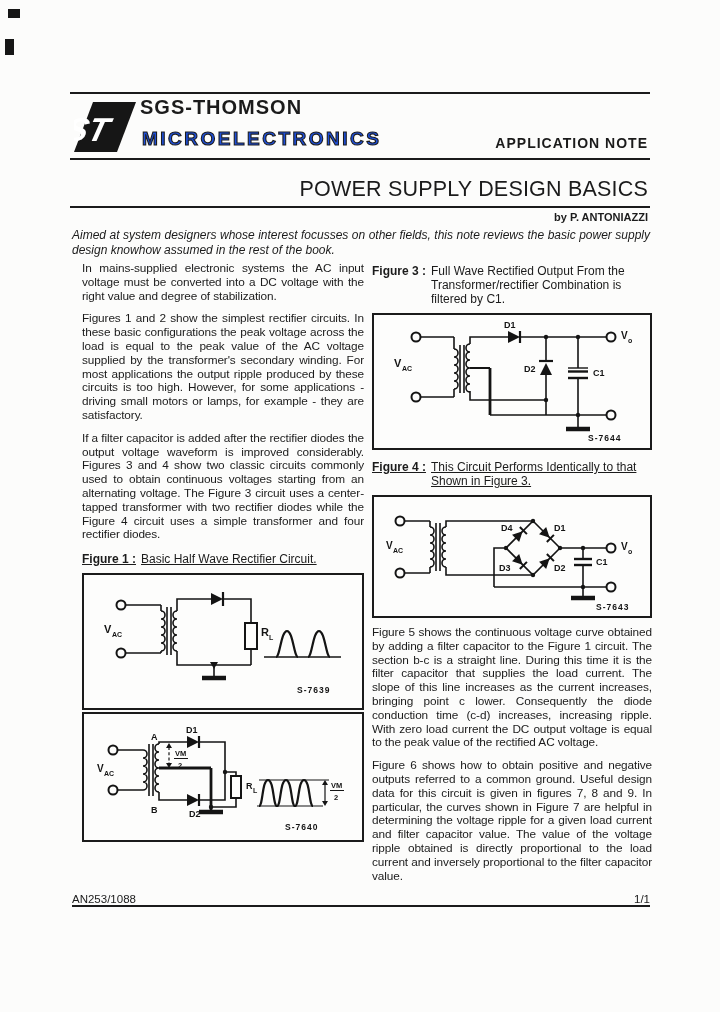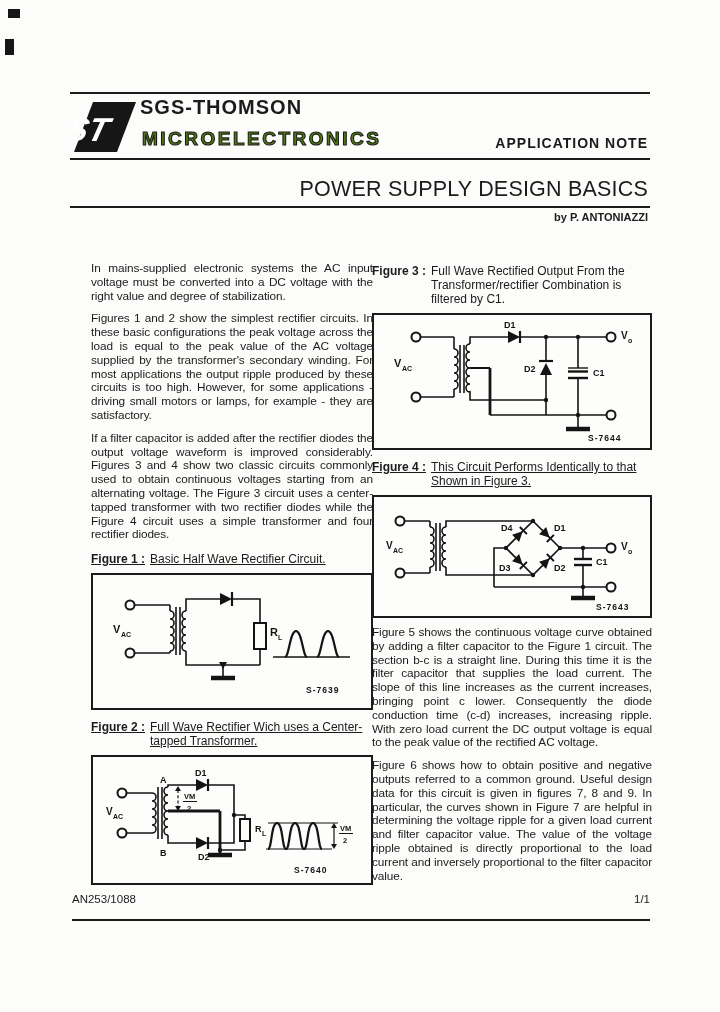--- a/index.html
+++ b/index.html
@@ -3,47 +3,47 @@
 <meta charset="utf-8">
 <style>
   html,body{margin:0;padding:0;background:#fbfbfa;}
   .page{position:relative;width:720px;height:1012px;background:#fcfcfb;overflow:hidden;
         font-family:"Liberation Sans",sans-serif;color:#1b1b1b;}
   .rule{position:absolute;background:#1b1b1b;}
   .scan-mark{position:absolute;background:#161616;}
   
   .brand{position:absolute;left:140px;top:96px;font-size:20px;font-weight:bold;letter-spacing:1px;white-space:nowrap;}
   .brand-sub{position:absolute;left:142px;top:128px;font-size:19px;font-weight:bold;letter-spacing:2.5px;
-             color:#4d7c0f;-webkit-text-stroke:1.1px #1b1b1b;white-space:nowrap;}
+             color:#1d4ed8;-webkit-text-stroke:1.1px #1b1b1b;white-space:nowrap;}
   .app-note{position:absolute;right:72px;top:135px;font-size:14px;font-weight:bold;letter-spacing:1px;}
   .doc-title{position:absolute;right:72px;top:177px;font-size:21.5px;letter-spacing:0.2px;white-space:nowrap;}
   .byline{position:absolute;right:72px;top:211px;font-size:11px;font-weight:bold;}
   .abstract{position:absolute;left:72px;width:578px;top:228px;font-size:12px;line-height:14.5px;
             font-style:italic;text-align:justify;}
   
   .col{position:absolute;top:262px;}
-  .col-left{left:91px;width:282px;}
+  .col-left{left:82px;width:282px;}
   .col-right{left:372px;width:280px;}
   p.bt{font-size:11.8px;line-height:13.8px;text-align:justify;margin:0 0 9px 0;letter-spacing:-0.1px;}
   .fig-caption{display:flex;font-size:12px;line-height:14px;margin:4px 0 7px 0;}
   .fig-caption .lbl{font-weight:bold;white-space:nowrap;margin-right:5px;}
   .fig-caption .txt{flex:1;}
   .cap-sp{margin-top:10px;text-decoration:underline;}
   .fig-box{border:2px solid #1b1b1b;background:#fdfdfc;margin-bottom:2px;}
   .fig-box svg{display:block;}
   
   svg text{font-family:"Liberation Sans",sans-serif;fill:#141414;}
   .slab{font-size:9px;font-weight:bold;}
   .slab-lg{font-size:11px;font-weight:bold;}
   .ssub{font-size:7px;font-weight:bold;}
   .sfrac{font-size:7.5px;font-weight:bold;}
   .sref{font-size:8.5px;font-weight:bold;letter-spacing:1px;}
   
   .footer{position:absolute;left:72px;right:70px;top:893px;display:flex;justify-content:space-between;
-          font-size:11.5px;padding-bottom:14px;border-bottom:2px solid #1b1b1b;}
+          font-size:11.5px;padding-bottom:0;border-bottom:2px solid #1b1b1b;}
 </style>
 </head>
 <body>
 
 <div class="page">
 
   <div class="scan-mark" style="left:8px;top:9px;width:12px;height:9px;"></div>
   <div class="scan-mark" style="left:5px;top:39px;width:9px;height:16px;"></div>
 
   <div class="rule" style="left:70px;top:92px;width:580px;height:2px;"></div>
@@ -54,20 +54,21 @@
   </svg>
   <div class="brand">SGS-THOMSON</div>
   <div class="brand-sub">MICROELECTRONICS</div>
   <div class="app-note">APPLICATION NOTE</div>
 
   <div class="rule" style="left:70px;top:158px;width:580px;height:2px;"></div>
 
   <div class="doc-title">POWER SUPPLY DESIGN BASICS</div>
   <div class="rule" style="left:70px;top:206px;width:580px;height:1.5px;"></div>
   <div class="byline">by P. ANTONIAZZI</div>
+  <div class="abstract">Aimed at system designers whose interest focusses on other fields, this note reviews the basic power supply design knowhow assumed in the rest of the book.</div>
 
   <div class="col col-left">
     <p class="bt">In mains-supplied electronic systems the AC input voltage must be converted into a DC voltage with the right value and degree of stabilization.</p>
     <p class="bt">Figures 1 and 2 show the simplest rectifier circuits. In these basic configurations the peak voltage across the load is equal to the peak value of the AC voltage supplied by the transformer's secondary winding. For most applications the output ripple produced by these circuits is too high. However, for some applications - driving small motors or lamps, for example - they are satisfactory.</p>
     <p class="bt" style="margin-bottom:0;">If a filter capacitor is added after the rectifier diodes the output voltage waveform is improved considerably. Figures 3 and 4 show two classic circuits commonly used to obtain continuous voltages starting from an alternating voltage. The Figure 3 circuit uses a center-tapped transformer with two rectifier diodes while the Figure 4 circuit uses a simple transformer and four rectifier diodes.</p>
 
     <div class="fig-caption cap-sp">
       <span class="lbl">Figure 1 :</span>
       <span class="txt">Basic Half Wave Rectifier Circuit.</span>
     </div>
@@ -92,24 +93,20 @@
         <polygon points="120,18 120,30 132,24" fill="#141414"></polygon>
         <polygon points="119,87 127,87 123,94" fill="#141414"></polygon>
         <text x="13" y="58" class="slab-lg">V</text>
         <text x="21" y="62" class="ssub">AC</text>
         <text x="170" y="61" class="slab-lg">R</text>
         <text x="178" y="65" class="ssub">L</text>
         <text x="206" y="118" class="sref">S-7639</text>
       </svg>
     </div>
 
-    <div class="fig-caption cap-sp">
-      <span class="lbl">Figure 2 :</span>
-      <span class="txt">Full Wave Rectifier Wich uses a Center-tapped Transformer.</span>
-    </div>
 
     <div class="fig-box">
       <svg width="278" height="126" viewBox="0 0 264 126">
         <g stroke="#141414" stroke-width="1.6" fill="none">
           <circle cx="22" cy="36" r="4.5" stroke-width="2"></circle>
           <circle cx="22" cy="76" r="4.5" stroke-width="2"></circle>
           <path d="M26.5,36 H52 M26.5,76 H52"></path>
           <path d="M52,36 a4,4 0 0 1 0,8 a4,4 0 0 1 0,8 a4,4 0 0 1 0,8 a4,4 0 0 1 0,8 a4,4 0 0 1 0,8"></path>
           <path d="M58,30 V82 M62,30 V82"></path>
           <path d="M68,30 a4,4 0 0 0 0,8 a4,4 0 0 0 0,8 a4,4 0 0 0 0,8 a4,4 0 0 0 0,8 a4,4 0 0 0 0,8 a4,4 0 0 0 0,8"></path>

